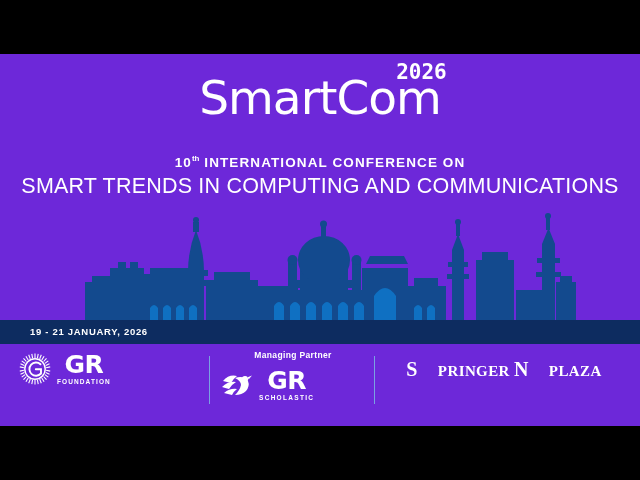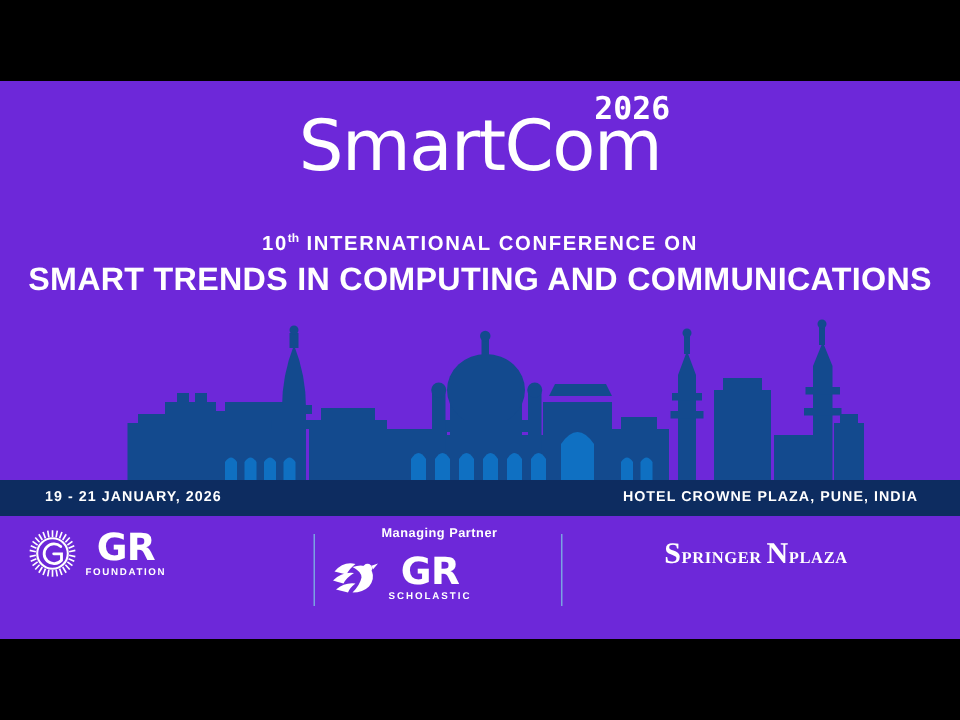--- a/index.html
+++ b/index.html
@@ -32,21 +32,21 @@
   }
 
   
   .conf-line1{
     position:absolute;left:0;top:100px;width:640px;text-align:center;
     font-size:13.5px;font-weight:700;color:#ffffff;letter-spacing:1.1px;
   }
   .conf-line1 sup{font-size:8px;vertical-align:super;letter-spacing:0;}
   .conf-line2{
     position:absolute;left:0;top:120px;width:640px;text-align:center;
-    font-size:21.5px;font-weight:700;color:#ffffff;letter-spacing:0.2px;
+    font-size:21.5px;font-weight:400;color:#ffffff;letter-spacing:0.2px;
     white-space:nowrap;
   }
 
   
   .skyline{position:absolute;left:0;bottom:106px;width:640px;height:110px;}
   .skyline svg{display:block;width:640px;height:110px;}
 
   
   .band{
     position:absolute;left:0;top:266px;width:640px;height:24px;
@@ -93,21 +93,21 @@
   .gr-sub{
     font-size:6.5px;font-weight:700;color:#ffffff;letter-spacing:1.1px;margin-top:2px;
   }
   .gr-sub.sch{letter-spacing:1.3px;}
 
   .springer{
     font-family:"Liberation Serif", serif;
     font-size:20px;font-weight:700;color:#ffffff;letter-spacing:0.4px;
     height:38px;line-height:38px;
   }
-  .springer .sc{font-size:11px;}
+  .springer .sc{font-size:15px;margin-left:20px;}
 </style>
 </head>
 <body>
 
 <div class="frame">
 
   <div class="bar-top"></div>
   <div class="bar-bottom"></div>
 
   <div class="poster">
@@ -202,21 +202,20 @@
           <path d="M354 110 L354 96 Q359 88 364 96 L364 110 Z"></path>
           <path d="M374 110 L374 86 Q385 70 396 86 L396 110 Z"></path>
           <path d="M414 110 L414 98 Q418 92 422 98 L422 110 Z"></path>
           <path d="M427 110 L427 98 Q431 92 435 98 L435 110 Z"></path>
         </g>
       </svg>
     </div>
 
     <div class="band">
       <div class="band-date">19 - 21 JANUARY, 2026</div>
-      <div class="band-venue">HOTEL CROWNE PLAZA, PUNE, INDIA</div>
     </div>
 
     <div class="partners">
 
       <div class="divider d1"></div>
       <div class="divider d2"></div>
 
       <div class="pcol org">
         <div class="lockup">
           <span class="mark">

